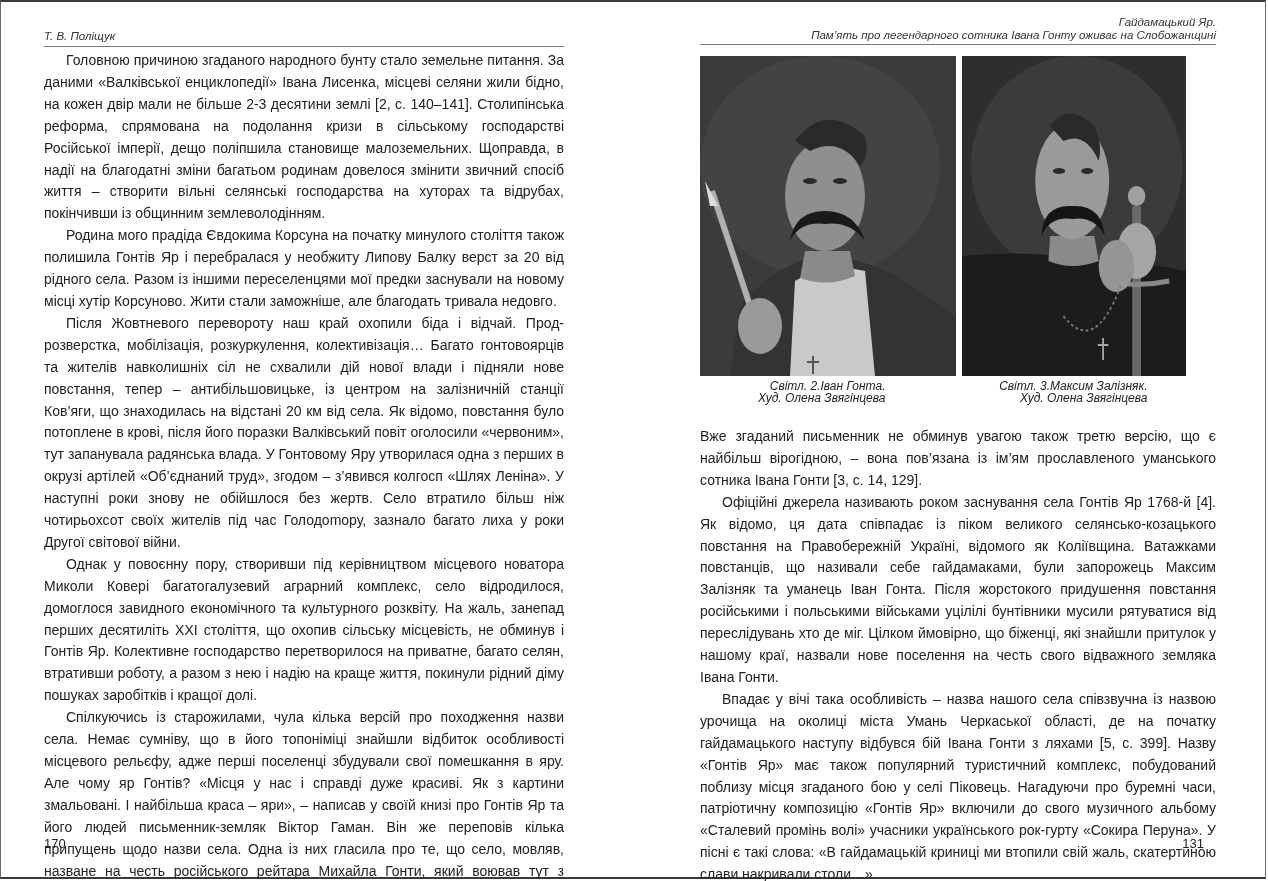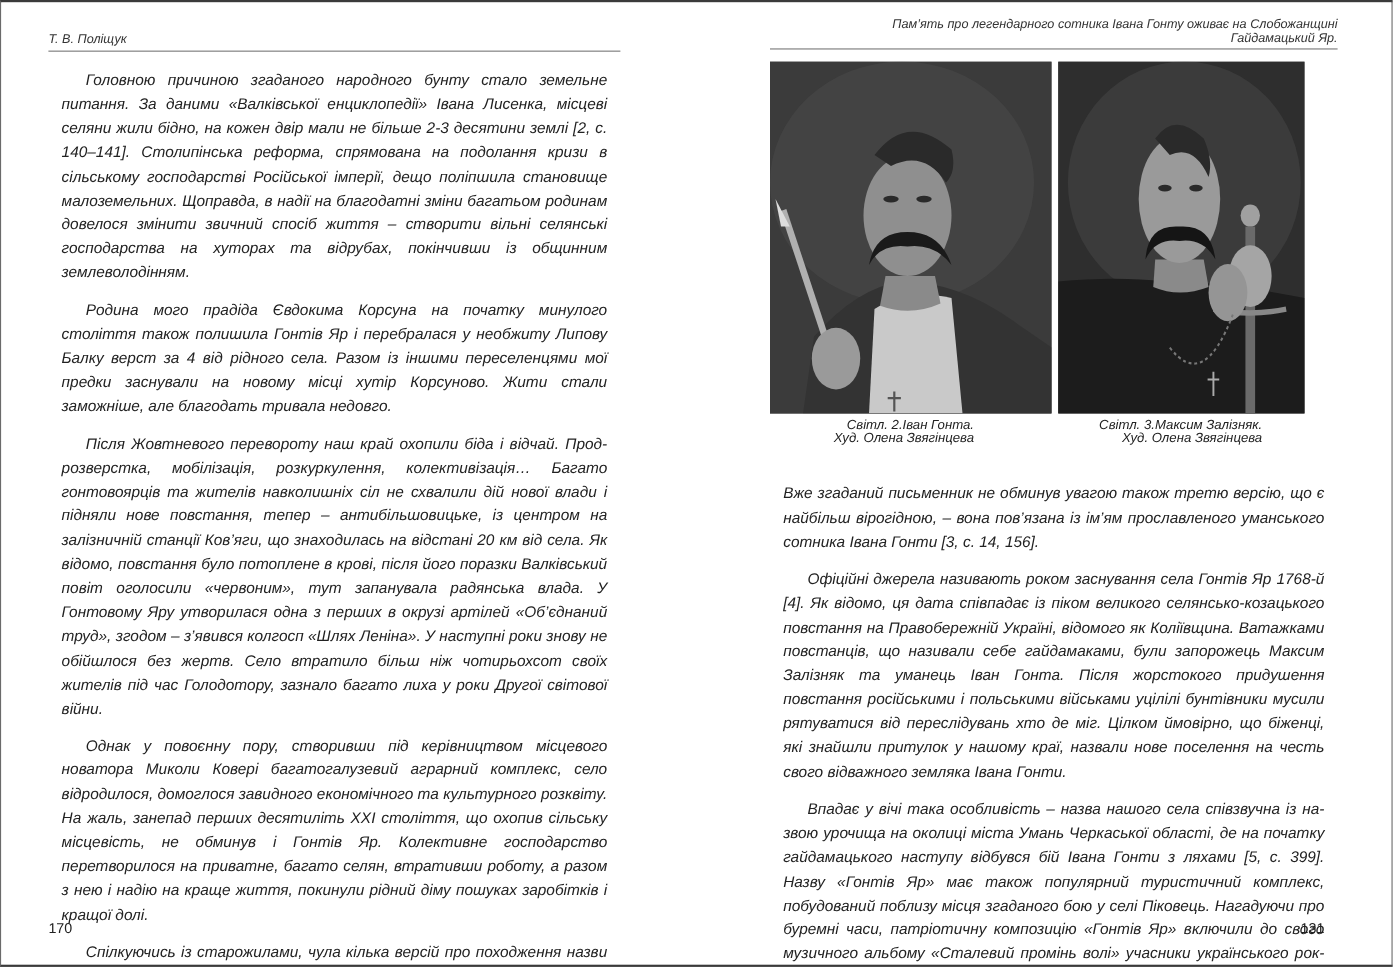--- a/index.html
+++ b/index.html
@@ -24,21 +24,21 @@
   }
   .left .running-head { top: 30px; height: 14px; }
   .right .running-head { top: 16px; text-align: right; line-height: 13px; }
 
   .body-text {
     position: absolute; left: 0; right: 0;
     font-size: 14px; line-height: 21.9px; text-align: justify; color: #222;
   }
   .left .body-text { top: 50px; }
   .right .body-text { top: 426px; }
-  .body-text p { margin: 12px; text-indent: 22px; hyphens: manual; font-style: italic; }
+  .body-text p { margin: 0; text-indent: 22px; hyphens: manual; }
   .body-text p.noindent { text-indent: 0; }
 
   .folio { position: absolute; top: 836px; font-size: 13px; color: #222; }
   .left .folio { left: 0; }
   .right .folio { right: 12px; }
 
   .figure-row { position: absolute; top: 56px; left: 0; width: 516px; height: 320px; }
   .figure { position: absolute; top: 0; }
   .figure.f1 { left: 0; width: 256px; }
   .figure.f2 { left: 262px; width: 224px; }
@@ -56,32 +56,32 @@
 </style>
 </head>
 <body>
 
 <div class="frame"></div>
 
 <div class="page left">
   <div class="running-head">Т. В. Поліщук</div>
   <div class="body-text">
     <p>Головною причиною згаданого народного бунту стало земельне питан­ня. За даними «Валківської енциклопедії» Івана Лисенка, місцеві селяни жили бідно, на кожен двір мали не більше 2-3 десятини землі [2, с. 140–141]. Столипінська реформа, спрямована на подолання кризи в сільському господарстві Російської імперії, дещо поліпшила становище малоземель­них. Щоправда, в надії на благодатні зміни багатьом родинам довелося змінити звичний спосіб життя – створити вільні селянські господарства на хуторах та відрубах, покінчивши із общинним землеволодінням.</p>
-    <p>Родина мого прадіда Євдокима Корсуна на початку минулого століття також полишила Гонтів Яр і перебралася у необжиту Липову Балку верст за 4 від рідного села. Разом із іншими переселенцями мої предки засну­вали на новому місці хутір Корсуново. Жити стали заможніше, але благо­дать тривала недовго.</p>
+    <p>Родина мого прадіда Євдокима Корсуна на початку минулого століття також полишила Гонтів Яр і перебралася у необжиту Липову Балку верст за 20 від рідного села. Разом із іншими переселенцями мої предки засну­вали на новому місці хутір Корсуново. Жити стали заможніше, але благо­дать тривала недовго.</p>
     <p>Після Жовтневого перевороту наш край охопили біда і відчай. Прод­розверстка, мобілізація, розкуркулення, колективізація… Багато гонтово­ярців та жителів навколишніх сіл не схвалили дій нової влади і підняли нове повстання, тепер – антибільшовицьке, із центром на залізничній станції Ков’яги, що знаходилась на відстані 20 км від села. Як відомо, повстання було потоплене в крові, після його поразки Валківський повіт оголосили «червоним», тут запанувала радянська влада. У Гонтовому Яру утворилася одна з перших в окрузі артілей «Об’єднаний труд», згодом – з’явився колгосп «Шлях Леніна». У наступні роки знову не обійшлося без жертв. Село втратило більш ніж чотирьохсот своїх жителів під час Голодо­mору, зазнало багато лиха у роки Другої світової війни.</p>
     <p>Однак у повоєнну пору, створивши під керівництвом місцевого новато­ра Миколи Ковері багатогалузевий аграрний комплекс, село відродилося, домоглося завидного економічного та культурного розквіту. На жаль, за­непад перших десятиліть XXI століття, що охопив сільську місцевість, не обминув і Гонтів Яр. Колективне господарство перетворилося на приват­не, багато селян, втративши роботу, а разом з нею і надію на краще життя, покинули рідний діму пошуках заробітків і кращої долі.</p>
     <p>Спілкуючись із старожилами, чула кілька версій про походження назви села. Немає сумніву, що в його топоніміці знайшли відбиток особливості місцевого рельєфу, адже перші поселенці збудували свої помешкання в яру. Але чому яр Гонтів? «Місця у нас і справді дуже красиві. Як з картини змальовані. І найбільша краса – яри», – написав у своїй книзі про Гонтів Яр та його людей письменник-земляк Віктор Гаман. Він же переповів кілька припущень щодо назви села. Одна із них гласила про те, що село, мовляв, назване на честь російського рейтара Михайла Гонти, який воював тут з татарами ще у XVII столітті (тобто ще до заснування населеного пунк­ту). Існує також думка, нібито Гонтів Яр дістав наймення від покрівельного матеріалу. Версія є, але дахів під гонтом у селі як не було, так і немає.</p>
   </div>
   <div class="folio">170</div>
 </div>
 
 <div class="page right">
   <div class="running-head">
+    <div>Гайдамацький Яр.</div>
     <div>Пам’ять про легендарного сотника Івана Гонту оживає на Слобожанщині</div>
-    <div>Гайдамацький Яр.</div>
   </div>
 
   <div class="figure-row">
     <div class="figure f1">
       <div class="portrait" title="Painted portrait of Ivan Gonta holding a mace, grayscale">
         <svg viewBox="0 0 256 320" preserveAspectRatio="none">
 
           <rect x="0" y="0" width="256" height="320" fill="#3b3b3b"></rect>
           <ellipse cx="120" cy="110" rx="120" ry="110" fill="#4a4a4a" opacity="0.6"></ellipse>
 
@@ -145,18 +145,18 @@
         </svg>
       </div>
       <div class="caption">
         <div><span class="lbl">Світл. 3.</span><span>Максим Залізняк.</span></div>
         <div class="ln2">Худ. Олена Звягінцева</div>
       </div>
     </div>
   </div>
 
   <div class="body-text">
-    <p class="noindent">Вже згаданий письменник не обминув увагою також третю версію, що є найбільш вірогідною, – вона пов’язана із ім’ям прославленого уманського сотника Івана Гонти [3, с. 14, 156].</p>
+    <p class="noindent">Вже згаданий письменник не обминув увагою також третю версію, що є найбільш вірогідною, – вона пов’язана із ім’ям прославленого уманського сотника Івана Гонти [3, с. 14, 129].</p>
     <p>Офіційні джерела називають роком заснування села Гонтів Яр 1768-й [4]. Як відомо, ця дата співпадає із піком великого селянсько-козацького повстання на Правобережній Україні, відомого як Коліївщина. Ватажками повстанців, що називали себе гайдамаками, були запорожець Максим Залізняк та уманець Іван Гонта. Після жорстокого придушення повстання російськими і польськими військами уцілілі бунтівники мусили рятуватися від переслідувань хто де міг. Цілком ймовірно, що біженці, які знайшли притулок у нашому краї, назвали нове поселення на честь свого відваж­ного земляка Івана Гонти.</p>
     <p>Впадає у вічі така особливість – назва нашого села співзвучна із на­звою урочища на околиці міста Умань Черкаської області, де на початку гайдамацького наступу відбувся бій Івана Гонти з ляхами [5, с. 399]. Назву «Гонтів Яр» має також популярний туристичний комплекс, побудований поблизу місця згаданого бою у селі Піковець. Нагадуючи про буремні часи, патріотичну композицію «Гонтів Яр» включили до свого музичного аль­бому «Сталевий промінь волі» учасники українського рок-гурту «Сокира Перуна». У пісні є такі слова: «В гайдамацькій криниці ми втопили свій жаль, скатертиною слави накривали столи…».</p>
   </div>
   <div class="folio">131</div>
 </div>
 
 </body></html>

